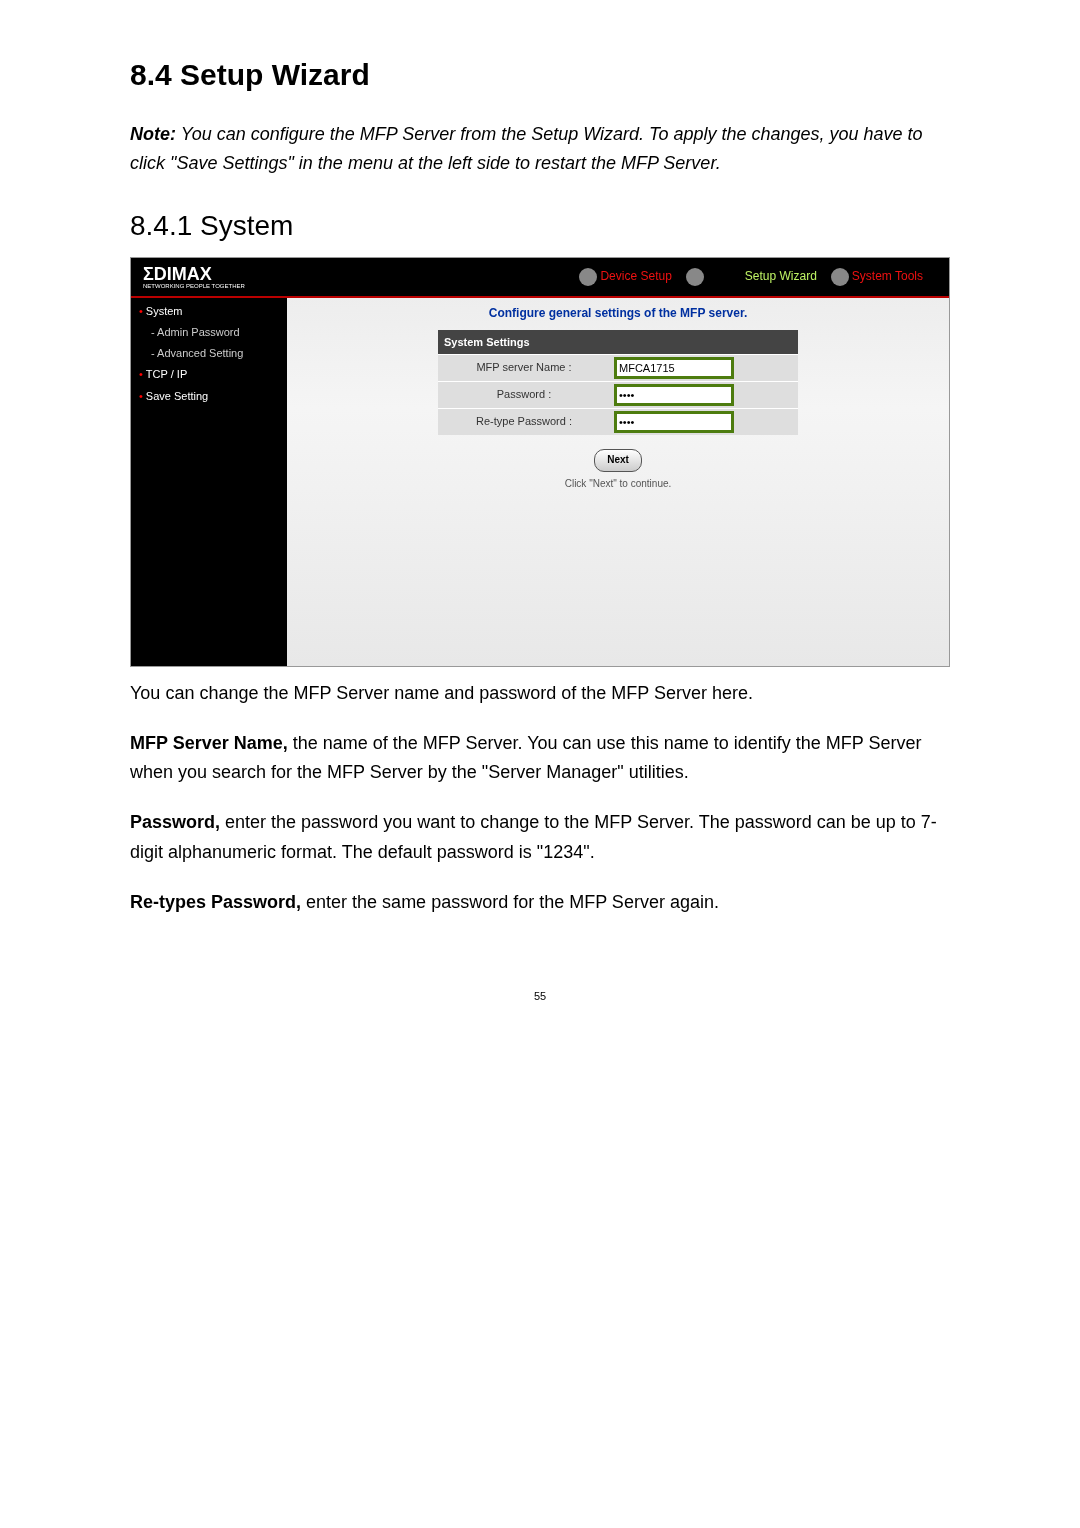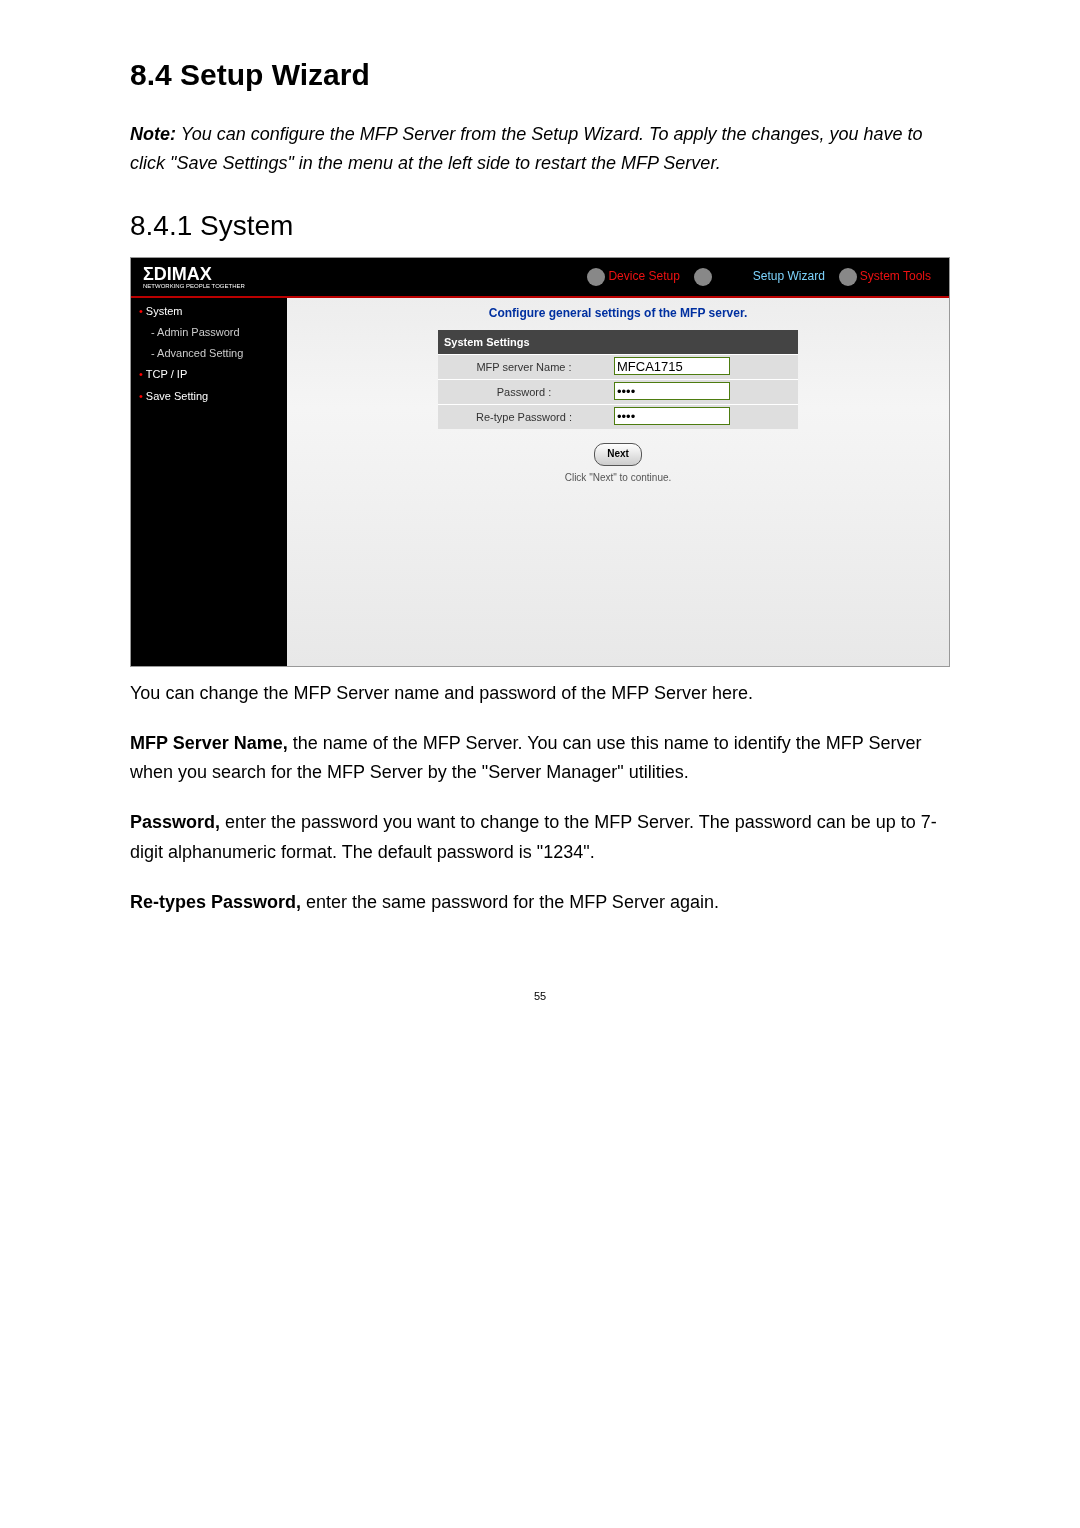--- a/index.html
+++ b/index.html
@@ -56,31 +56,31 @@
     .ss-logo .sub {
       font-size: 6px;
       font-weight: normal;
       letter-spacing: 0;
     }
     .ss-nav {
       margin-left: auto;
       display: flex;
       align-items: center;
       gap: 14px;
-      padding-right: 18px;
+      padding-right: 26px;
       font-size: 12px;
       color: #e11;
     }
     .ss-nav-item {
       display: flex;
       align-items: center;
       gap: 3px;
       color: #e11;
     }
-    .ss-nav-item.alt { color: #7dd3fc; gap: 41px; }
+    .ss-nav-item.alt { color: #bef264; gap: 41px; }
     .ss-icon {
       width: 18px;
       height: 18px;
       background: #888;
       border-radius: 50%;
       display: inline-block;
     }
     .ss-body {
       display: flex;
       min-height: 370px;
@@ -146,22 +146,22 @@
       text-align: center;
       padding: 3px 6px;
       color: #333;
     }
     .ss-row .val {
       flex: 1;
       padding: 2px 4px;
     }
     .ss-row input {
       width: 110px;
-      font-size: 13px;
-      border: 1px solid #4d7c0f;
+      font-size: 11px;
+      border: 3px solid #4d7c0f;
       padding: 1px 2px;
       height: 14px;
       box-sizing: content-box;
     }
     .ss-next-wrap {
       text-align: center;
       padding: 10px 0 4px 0;
     }
     .ss-next {
       display: inline-block;

